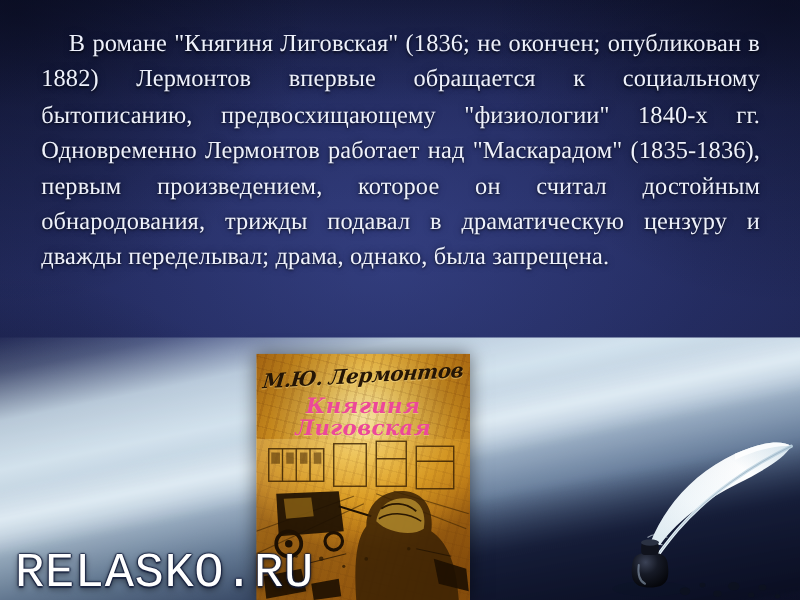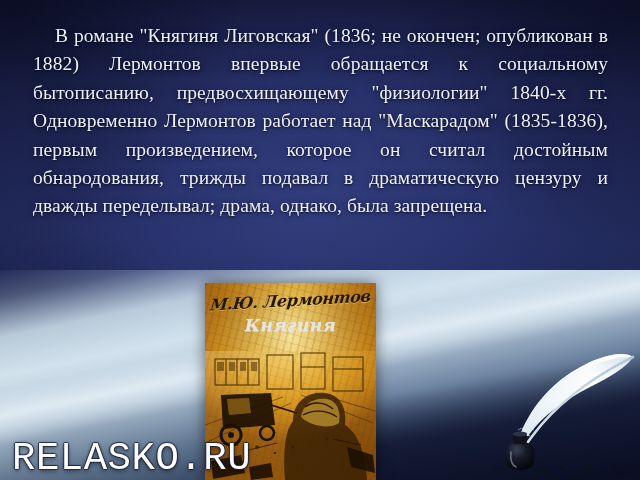--- a/index.html
+++ b/index.html
@@ -172,21 +172,21 @@
   .book-title {
     position: absolute;
     left: 0; right: 0;
     top: 33px;
     text-align: center;
     font-family: "DejaVu Serif", "Liberation Serif", serif;
     font-weight: 700;
     font-style: italic;
     font-size: 17px;
     line-height: 18px;
-    color: #e5e5e5;
+    color: #ec4899;
     letter-spacing: 0.3px;
     text-shadow: 0 1px 0 rgba(255,238,180,0.4);
   }
   .book-illo { position: absolute; left: 0; top: 68px; width: 171px; height: 129px; }
 
   
   .watermark {
     position: absolute;
     left: 12px;
     top: 437px;
@@ -281,20 +281,21 @@
     <p>В романе "Княгиня Лиговская" (1836; не окончен; опубликован в 1882) Лермонтов впервые обращается к социальному бытописанию, предвосхищающему "физиологии" 1840-х гг. Одновременно Лермонтов работает над "Маскарадом" (1835-1836), первым произведением, которое он считал достойным обнародования, трижды подавал в драматическую цензуру и дважды переделывал; драма, однако, была запрещена.</p>
   </div>
 
   <div class="book">
     <div class="book-paper"></div>
     <div class="book-grain"></div>
 
     <div class="book-author">М.Ю. Лермонтов</div>
     <div class="book-title">
       <div>Княгиня</div>
+      <div>Лиговская</div>
     </div>
 
     <svg class="book-illo" viewBox="0 0 171 129">
       <defs>
         <linearGradient id="illoBg" x1="0%" y1="0%" x2="60%" y2="100%">
           <stop offset="0%" stop-color="#f7d987"></stop>
           <stop offset="45%" stop-color="#e0a32a"></stop>
           <stop offset="100%" stop-color="#a9690f"></stop>
         </linearGradient>
       </defs>

